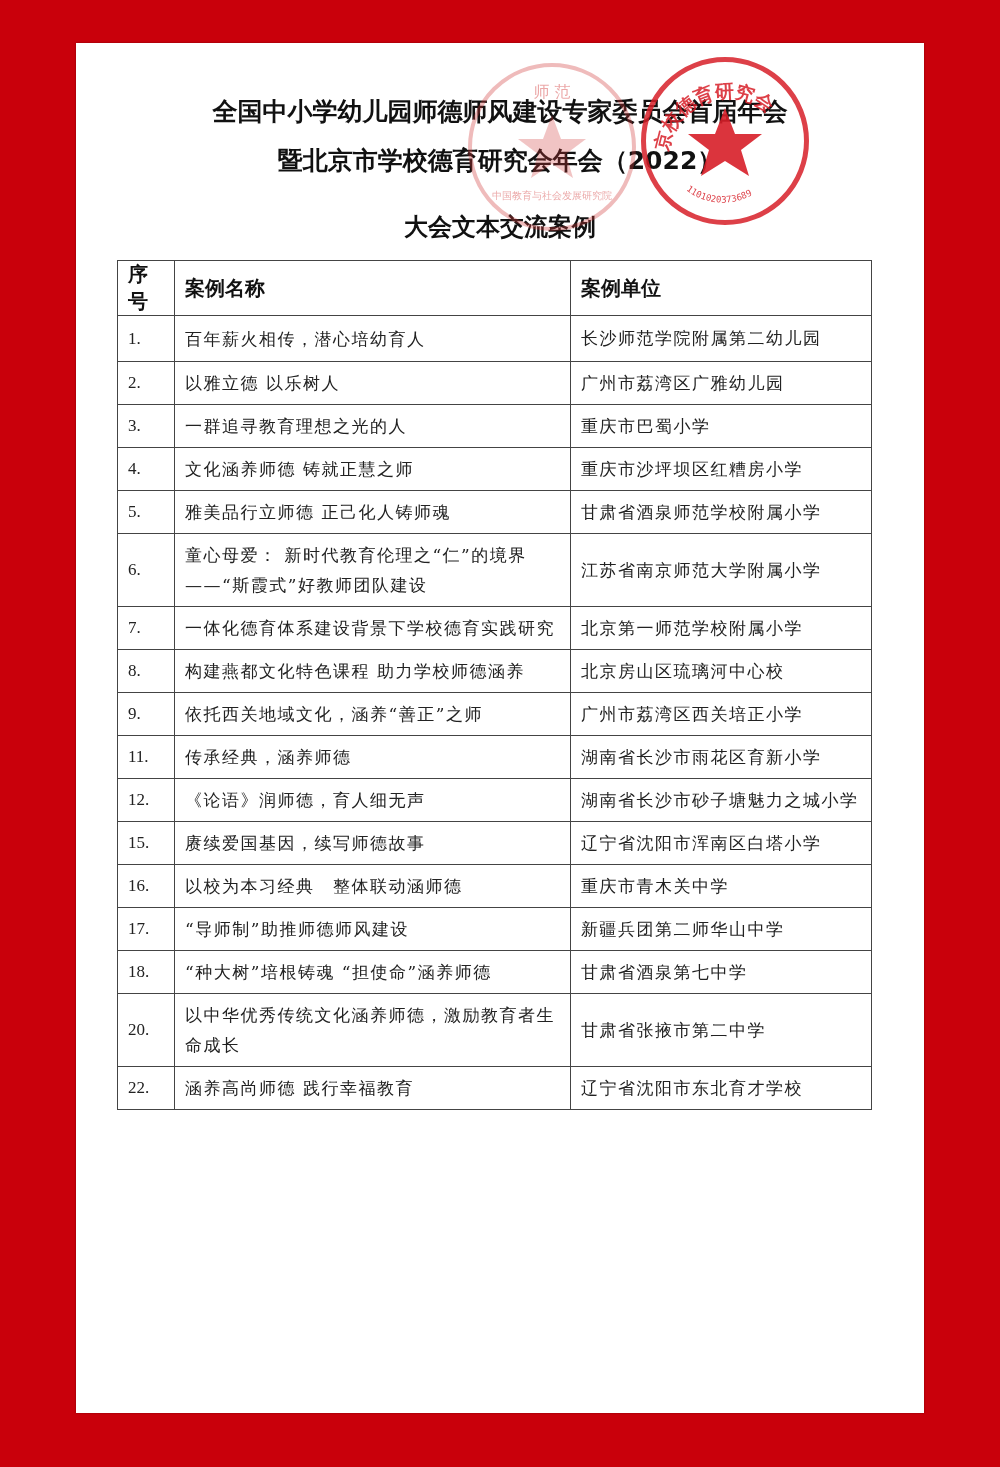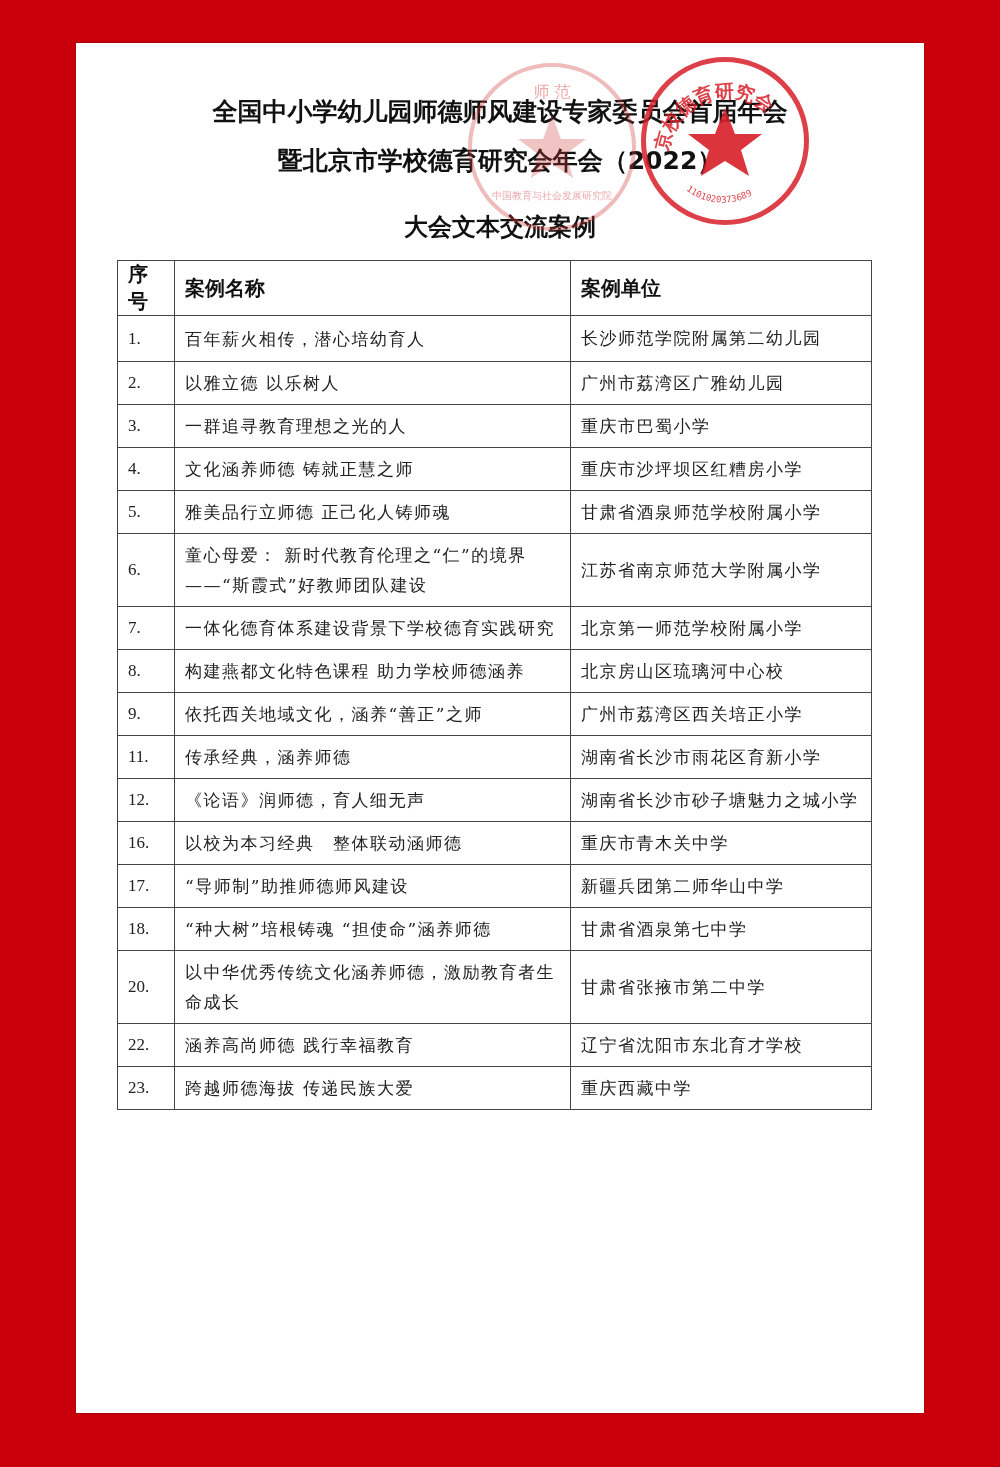--- a/index.html
+++ b/index.html
@@ -173,20 +173,25 @@
         <td class="num">11.</td>
         <td class="name">传承经典，涵养师德</td>
         <td class="unit">湖南省长沙市雨花区育新小学</td>
       </tr>
       <tr class="r-std">
         <td class="num">12.</td>
         <td class="name">《论语》润师德，育人细无声</td>
         <td class="unit">湖南省长沙市砂子塘魅力之城小学</td>
       </tr>
       <tr class="r-std">
+        <td class="num">15.</td>
+        <td class="name">赓续爱国基因，续写师德故事</td>
+        <td class="unit">辽宁省沈阳市浑南区白塔小学</td>
+      </tr>
+      <tr class="r-std">
         <td class="num">16.</td>
         <td class="name">以校为本习经典　整体联动涵师德</td>
         <td class="unit">重庆市青木关中学</td>
       </tr>
       <tr class="r-std">
         <td class="num">17.</td>
         <td class="name">“导师制”助推师德师风建设</td>
         <td class="unit">新疆兵团第二师华山中学</td>
       </tr>
       <tr class="r-std">
@@ -200,20 +205,15 @@
           <div>以中华优秀传统文化涵养师德，激励教育者生</div>
           <div>命成长</div>
         </td>
         <td class="unit">甘肃省张掖市第二中学</td>
       </tr>
       <tr class="r-std">
         <td class="num">22.</td>
         <td class="name">涵养高尚师德 践行幸福教育</td>
         <td class="unit">辽宁省沈阳市东北育才学校</td>
       </tr>
-      <tr class="r-std">
-        <td class="num">23.</td>
-        <td class="name">跨越师德海拔 传递民族大爱</td>
-        <td class="unit">重庆西藏中学</td>
-      </tr>
     </tbody>
   </table>
 </div>
 
 </body></html>

